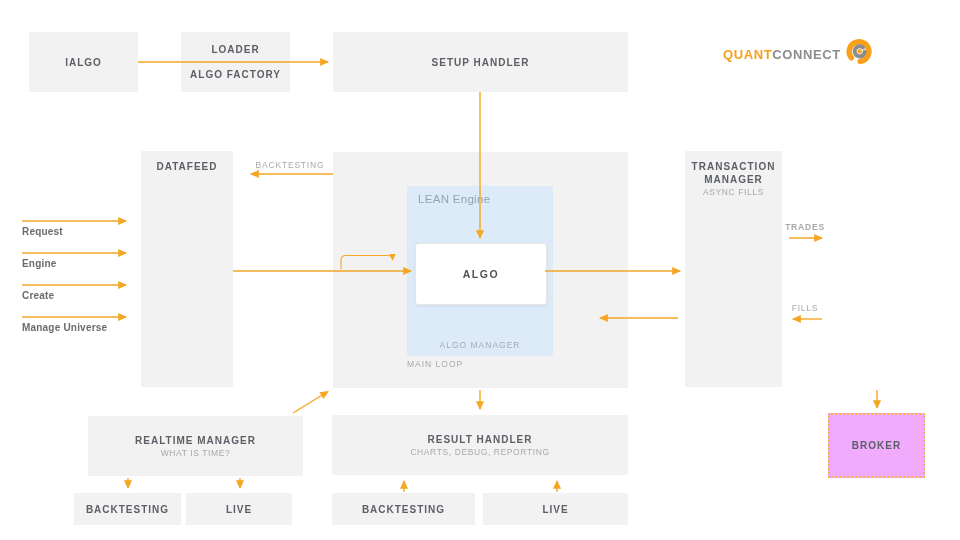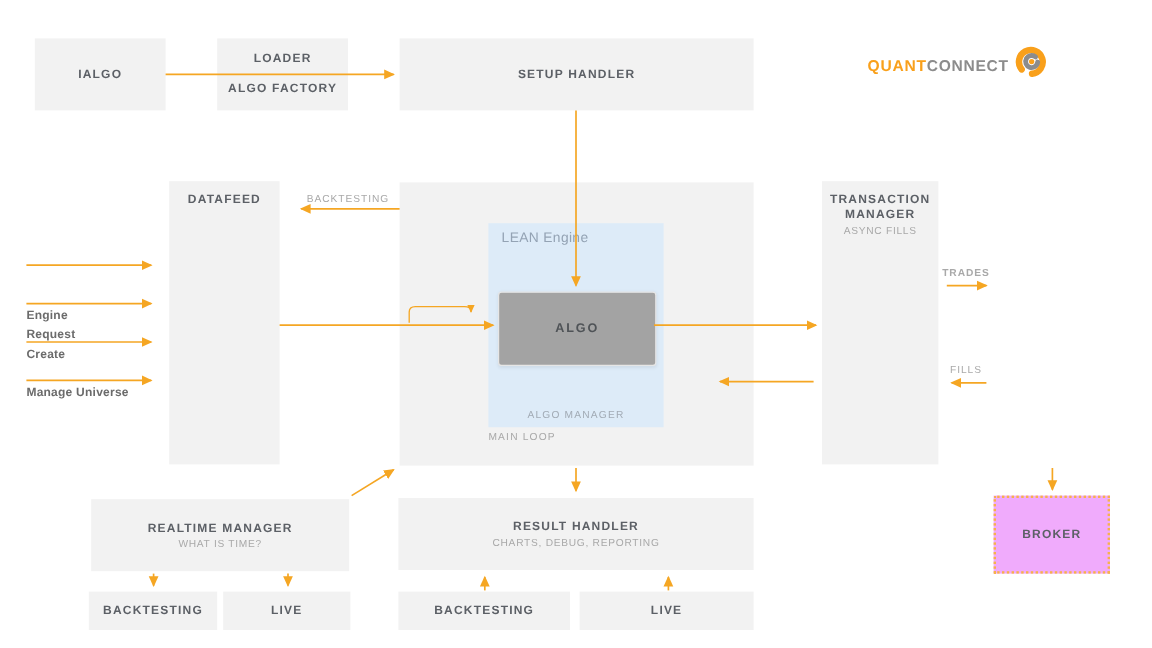--- a/index.html
+++ b/index.html
@@ -25,33 +25,33 @@
   #loader-box{left:181px;top:32px;width:109px;height:60px;justify-content:space-between;
               padding:11px 0;}
   #setup-handler{left:333px;top:32px;width:295px;height:60px;}
 
   #datafeed{left:141px;top:151px;width:92px;height:236px;}
   #main-loop-box{left:333px;top:152px;width:295px;height:236px;}
   #lean-box{position:absolute;left:407px;top:186px;width:146px;height:170px;
             background:#DDEBF8;}
   #lean-title{position:absolute;left:11px;top:7px;font-size:11.5px;color:#94A3B4;
               letter-spacing:0.3px;}
-  #algo-box{position:absolute;left:8px;top:57px;width:130px;height:60px;background:#a3a3a3;
+  #algo-box{position:absolute;left:8px;top:57px;width:130px;height:60px;background:#ffffff;
             border:1px solid #E6E6E6;border-radius:3px;box-shadow:0 1px 3px rgba(0,0,0,0.07);
             display:flex;align-items:center;justify-content:center;}
   #algo-label{font-size:10.5px;font-weight:700;letter-spacing:1.6px;color:#4F5357;}
   #algo-manager{position:absolute;left:0;right:0;bottom:6px;font-size:8.5px;color:#A2ABB5;
                 letter-spacing:1px;text-align:center;}
   #main-loop-label{position:absolute;left:407px;top:359px;width:146px;font-size:8.5px;
                    color:#A9A9A9;letter-spacing:1px;text-align:left;}
 
   #txn-manager{left:685px;top:151px;width:97px;height:236px;}
   #ibrokerage{left:829px;top:151px;width:96px;height:236px;}
 
-  #realtime{left:76px;top:416px;width:215px;height:60px;}
+  #realtime{left:88px;top:416px;width:215px;height:60px;}
   #result{left:332px;top:415px;width:296px;height:60px;}
   #bt-left{left:74px;top:493px;width:107px;height:32px;}
   #live-left{left:186px;top:493px;width:106px;height:32px;}
   #bt-center{left:332px;top:493px;width:143px;height:32px;}
   #live-center{left:483px;top:493px;width:145px;height:32px;}
 
   #broker{position:absolute;left:828px;top:413px;width:97px;height:65px;background:#f0abfc;
           border:2px dotted #F7B24A;box-sizing:border-box;display:flex;align-items:center;
           justify-content:center;}
   #footnote{position:absolute;left:654px;top:436px;width:160px;text-align:center;
@@ -83,21 +83,21 @@
 
   <div id="logo">
     <div id="logo-text"><span id="logo-quant">QUANT</span><span id="logo-connect">CONNECT</span></div>
     <svg id="logo-icon" width="31" height="33" viewBox="0 0 32 34">
       <path d="M 7.6,22.5 A 10.2,10.2 0 1 1 16.6,26.2" fill="none" stroke="#F9A01B" stroke-width="5.6" stroke-linecap="round"></path>
       <path d="M 19.6,11.8 A 5.2,5.2 0 1 0 21.4,16.2" fill="none" stroke="#8C8C8C" stroke-width="4.2" stroke-linecap="round"></path>
       <circle cx="16.2" cy="15.8" r="2.3" fill="#F9A01B"></circle>
     </svg>
   </div>
 
-  <div class="flow-label" style="top:226px;margin-top:48px;">Request</div>
+  <div class="flow-label" style="top:226px;">Request</div>
   <div class="flow-label" style="top:258px;">Engine</div>
   <div class="flow-label" style="top:290px;">Create</div>
   <div class="flow-label" style="top:322px;">Manage Universe</div>
 
   <div class="box top-pad" id="datafeed">
     <div class="box-title">DATAFEED</div>
   </div>
 
   <div class="small-label" style="left:250px;top:160px;width:80px;">BACKTESTING</div>
   <div class="small-label" style="left:345px;top:259px;width:50px;text-align:left;">SYNC UTC</div>

